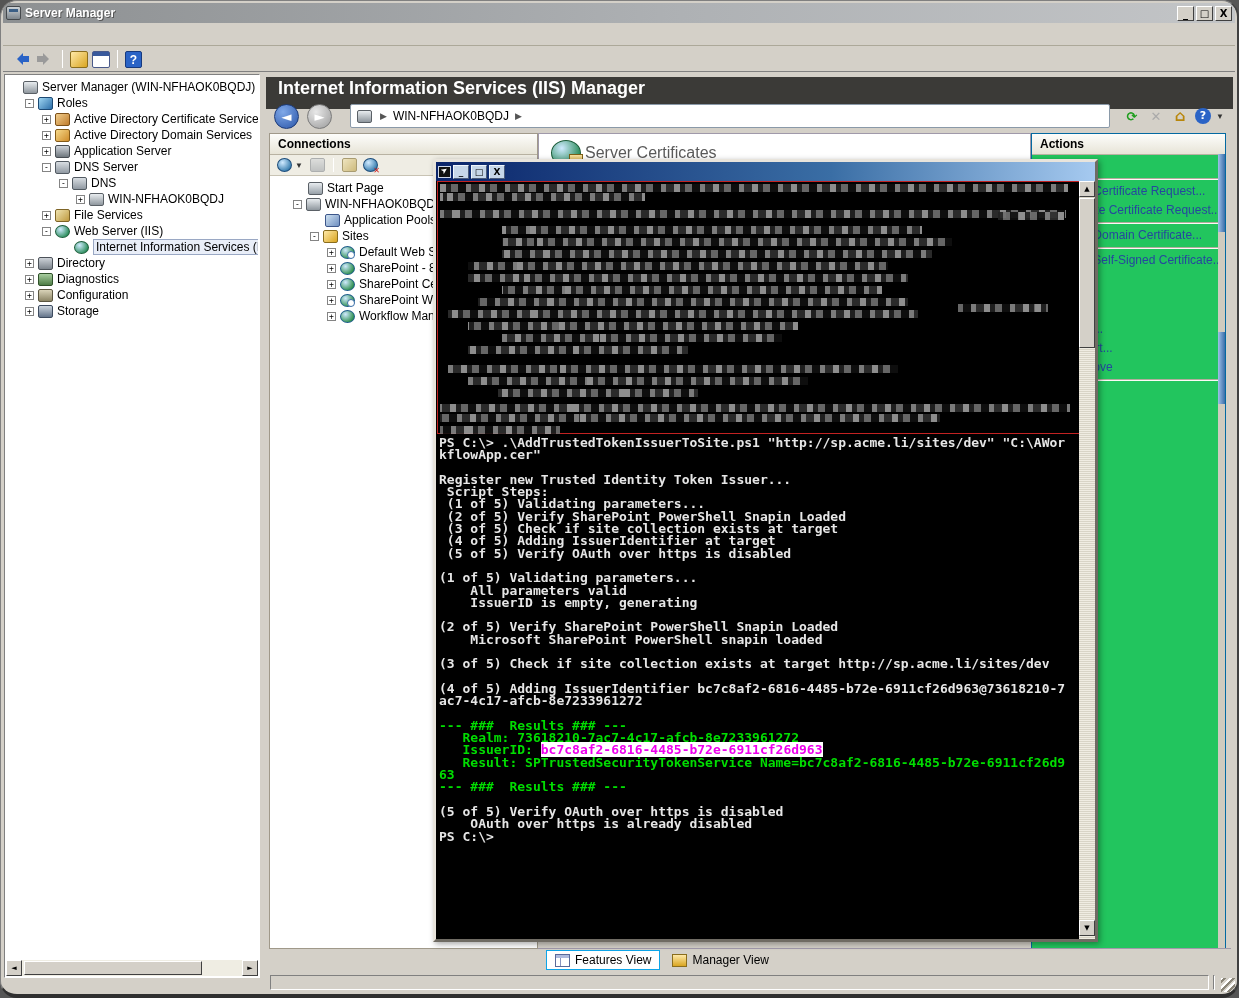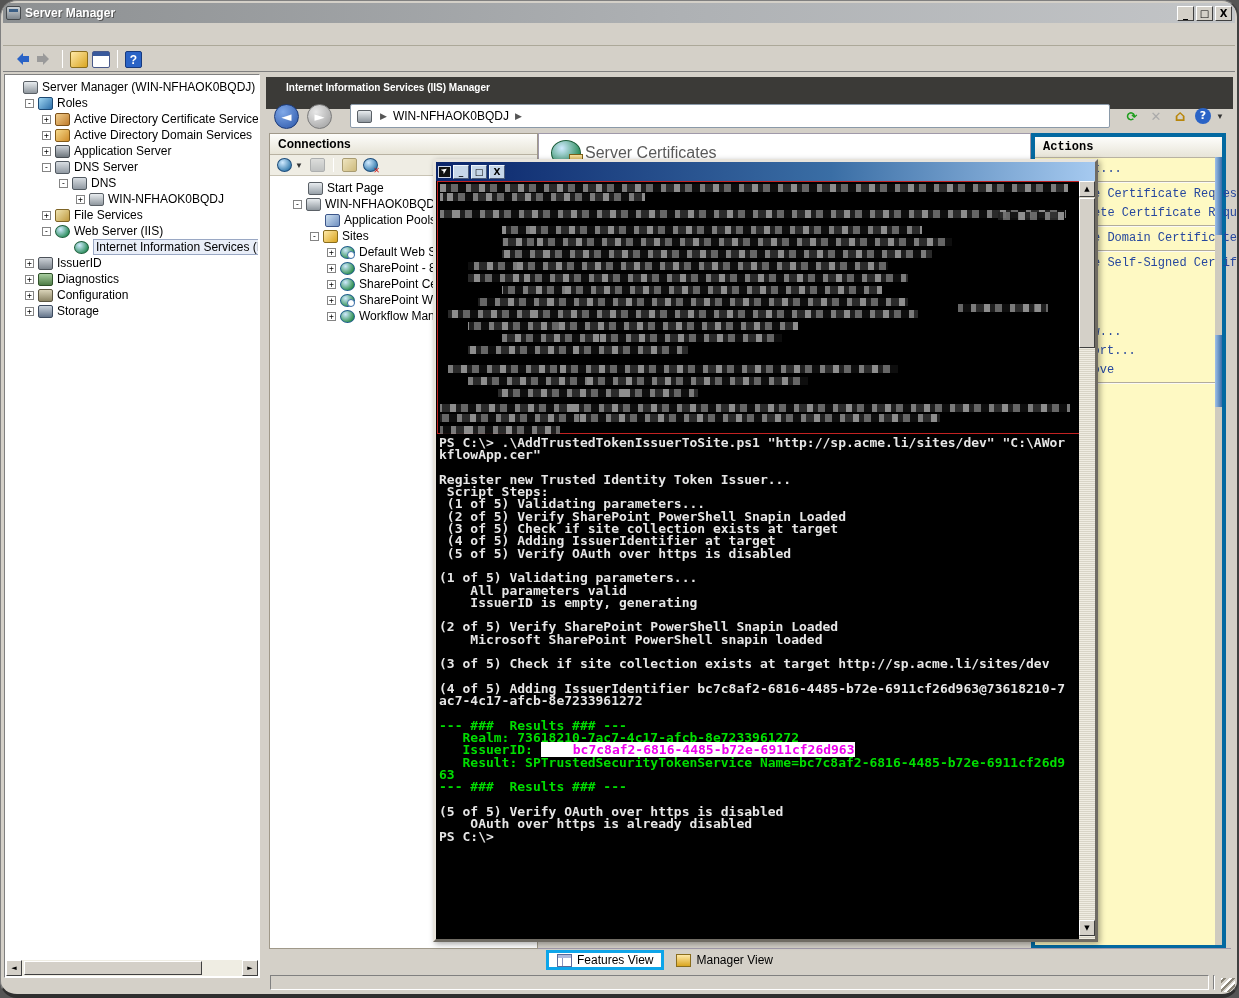--- a/index.html
+++ b/index.html
@@ -70,21 +70,21 @@
   .ic-sites { background:linear-gradient(135deg,#ffe9a8,#d9a520); border:1px solid #8a6d1d; }
   .sel { background:#e9eef8; border:1px solid #9aa8c4; padding:0 2px; }
   
   .hscroll { position:absolute; left:1px; right:1px; bottom:1px; height:16px; background:#efede3; display:flex; }
   .sbtn { width:16px; height:16px; flex:none; background:#d4d0c8; border:1px solid; border-color:#fff #404040 #404040 #fff;
     font:7px/14px "DejaVu Sans",sans-serif; text-align:center; color:#000; }
   .hthumb { height:14px; margin-top:1px; width:178px; margin-left:2px; background:#d4d0c8; border:1px solid; border-color:#fff #404040 #404040 #fff; }
   
   .iis { position:absolute; left:265px; top:73px; width:967px; height:904px; background:#d4d0c8; }
   .iis-head { position:absolute; left:0; top:3px; right:0; height:32px; background:#3b3a37;
-    color:#fff; font-weight:bold; font-size:10px; line-height:22px; padding-left:20px; }
+    color:#fff; font-weight:bold; font-size:18px; line-height:22px; padding-left:12px; }
   .addr-row { position:absolute; left:0; top:25px; right:0; height:34px; display:flex; align-items:center; }
   .circ { width:25px; height:25px; border-radius:50%; margin-left:8px; text-align:center;
     font:bold 13px/23px "DejaVu Sans",sans-serif; color:#fff; }
   .circ.back { background:radial-gradient(circle at 35% 30%,#7fa8e8,#2a55a8); border:1px solid #1c3a78; }
   .circ.fwd { background:radial-gradient(circle at 35% 30%,#e8e8e8,#9a9a9a); border:1px solid #7a7a7a; color:#fff; }
   .crumb { height:24px; background:#fff; border:1px solid #8a99a8; border-radius:2px;
     margin-left:18px; width:760px; display:flex; align-items:center; padding:0 6px; }
   .crumb .caret { color:#555; font-size:9px; margin:0 6px; }
   .addr-icons { display:flex; align-items:center; margin-left:10px; }
   .aico { width:18px; height:17px; margin:0 3px; text-align:center; font:bold 13px/17px "DejaVu Sans",sans-serif; }
@@ -104,33 +104,33 @@
   .ct-floppy { background:linear-gradient(#cfd2d6,#9aa0a6); border:1px solid #787e84; opacity:.55; }
   .ct-pencil { background:linear-gradient(135deg,#efe0a8,#b89a3a); border:1px solid #7c6826; opacity:.6; }
   .ct-delglobe { border-radius:50%; background:radial-gradient(circle at 35% 30%,#cfeaff,#3a7fb0 75%); border:1px solid #1c4c7a; position:relative; }
   .ct-delglobe:after { content:"✕"; position:absolute; right:-3px; bottom:-4px; color:#c22; font:bold 8px/8px "DejaVu Sans",sans-serif; }
   .conn-tree { padding:4px 0 0 4px; overflow:hidden; }
   .content { position:absolute; left:272px; top:59px; width:493px; bottom:50px; background:#fff; border:1px solid #a099Sa; border:1px solid #a099aa; }
   .feat-title { display:flex; align-items:center; padding:6px 0 0 12px; color:#5a5a5a; }
   .feat-ico { width:30px; height:26px; border-radius:50%; background:radial-gradient(circle at 35% 30%,#cfeaff,#2f8f5f 75%); border:1px solid #1c5c3a; position:relative; }
   .feat-ico:after { content:""; position:absolute; right:-3px; bottom:0; width:12px; height:9px; background:linear-gradient(#f6e2a0,#c89a30); border:1px solid #7c5f16; }
   .feat-title .t { font-size:16px; margin-left:4px; }
-  .actions { position:absolute; left:765px; top:59px; width:195px; bottom:29px; background:#fef9c3; border:4px solid #0369a1;font-family:Liberation Mono, monospace; }
+  .actions { position:absolute; left:765px; top:59px; width:195px; bottom:29px; background:#22c55e; border:1px solid #0369a1; }
   .acts-body { padding-top:2px; }
   .act-link { display:block; height:19px; line-height:19px; padding-left:22px; color:#26479e; white-space:nowrap; }
   .asep { border-top:1px solid #b2ac9c; border-bottom:1px solid #fbfaf6; margin:2px 6px; }
   .agap { height:50px; }
   .agap2 { height:16px; }
   .indent2 .act-link { padding-left:36px; }
   .act-scroll { position:absolute; right:0px; top:20px; width:7px; bottom:0; background:#cfcbbf; }
   .act-thumb { position:absolute; left:0; width:7px; background:linear-gradient(90deg,#9fc0e8,#3a6ea8); }
   
   .tabbar { position:absolute; left:272px; right:2px; bottom:8px; height:22px; background:#d4d0c8; border-top:1px solid #a099aa; display:flex; align-items:flex-end; padding-left:8px; }
   .tab { display:flex; align-items:center; height:20px; padding:0 8px; margin-right:4px; color:#000; }
-  .tab.on { background:#fff; border:3px solid #0ea5e9; }
+  .tab.on { background:#fff; border:1px solid #0ea5e9; }
   .tab .tg { width:15px; height:13px; margin-right:5px; }
   .i-grid { background:#fff; border:1px solid #5a6a9a; background-image:linear-gradient(#aebadd 3px,transparent 3px),linear-gradient(90deg,transparent 4px,#8a96c0 4px,#8a96c0 5px,transparent 5px); }
   .i-folder { background:linear-gradient(#ffe9a8,#d9a520); border:1px solid #8a6d1d; }
   
   .statusbar { position:absolute; left:2px; right:2px; bottom:-14px; height:19px; background:#d4d0c8; display:flex; }
   .scell { border:1px solid; border-color:#808080 #fff #fff #808080; height:15px; margin-top:2px; }
   .sb1 { width:1035px; margin-left:2px; }
   .sb2 { flex:1; margin-left:4px; margin-right:16px; }
   .grip { position:absolute; right:2px; bottom:2px; width:14px; height:14px;
     background:repeating-linear-gradient(135deg,#fff 0 2px,#8a8578 2px 4px,transparent 4px 6px); }
@@ -146,21 +146,21 @@
     border:1px solid; border-color:#f0f6fc #4a5a78 #4a5a78 #f0f6fc;
     font:bold 9px/12px "DejaVu Sans",sans-serif; text-align:center; }
   .console { position:absolute; left:0; top:19px; right:0; bottom:0; background:#000; overflow:hidden; }
   .redact { position:absolute; left:1px; top:0; width:644px; height:253px; border:1px solid #c32222; }
   .noise { position:absolute; height:8px; filter:blur(.6px); opacity:.92;
     background:repeating-linear-gradient(90deg,#9a9a9a 0 6px,#222 6px 11px,#6f6f6f 11px 18px,#101010 18px 26px,#868686 26px 31px,#2e2e2e 31px 39px); }
   .clines { position:absolute; left:3px; top:256px; right:18px; }
   .cline { white-space:pre; font:bold 13px/12.3px "DejaVu Sans Mono",monospace; letter-spacing:0; height:12.3px; }
   .c-w { color:#e6e6e6; }
   .c-g { color:#00dd00; }
-  .c-m { color:#ee00ee; background:#fff;padding-left:32px; }
+  .c-m { color:#ee00ee; background:#fff; }
   .ps-scroll { position:absolute; right:0; top:0; width:16px; bottom:0;
     background:repeating-linear-gradient(0deg,#efece2 0 1px,#d8d4c6 1px 2px); }
   .ps-up,.ps-dn { position:absolute; left:0; width:16px; height:16px; background:#d4d0c8;
     border:1px solid; border-color:#fff #404040 #404040 #fff; font:7px/14px "DejaVu Sans",sans-serif; text-align:center; }
   .ps-up { top:0; } .ps-dn { bottom:3px; }
   .ps-thumb { position:absolute; left:0; top:17px; width:16px; height:150px; background:#d4d0c8;
     border:1px solid; border-color:#fff #404040 #404040 #fff; }
 </style>
 </head>
 <body>
@@ -251,21 +251,21 @@
           <span>Web Server (IIS)</span>
         </div>
         <div class="trow" style="padding-left: 53px;">
           <span style="width: 15px; flex: 0 0 auto;"></span>
           <div class="ic ic-iis"></div>
           <span class="sel">Internet Information Services (IIS) M</span>
         </div>
         <div class="trow" style="padding-left: 19px;">
           <span class="exp">+</span>
           <div class="ic ic-features"></div>
-          <span>IssuerID</span>
+          <span>Directory</span>
         </div>
         <div class="trow" style="padding-left: 19px;">
           <span class="exp">+</span>
           <div class="ic ic-diag"></div>
           <span>Diagnostics</span>
         </div>
         <div class="trow" style="padding-left: 19px;">
           <span class="exp">+</span>
           <div class="ic ic-config"></div>
           <span>Configuration</span>

